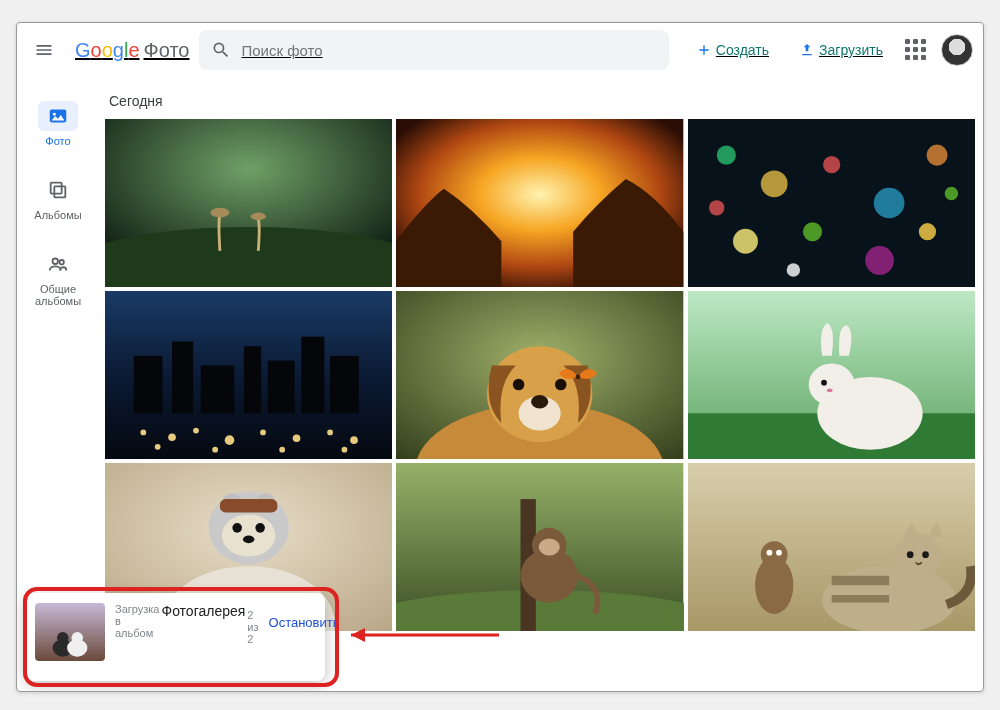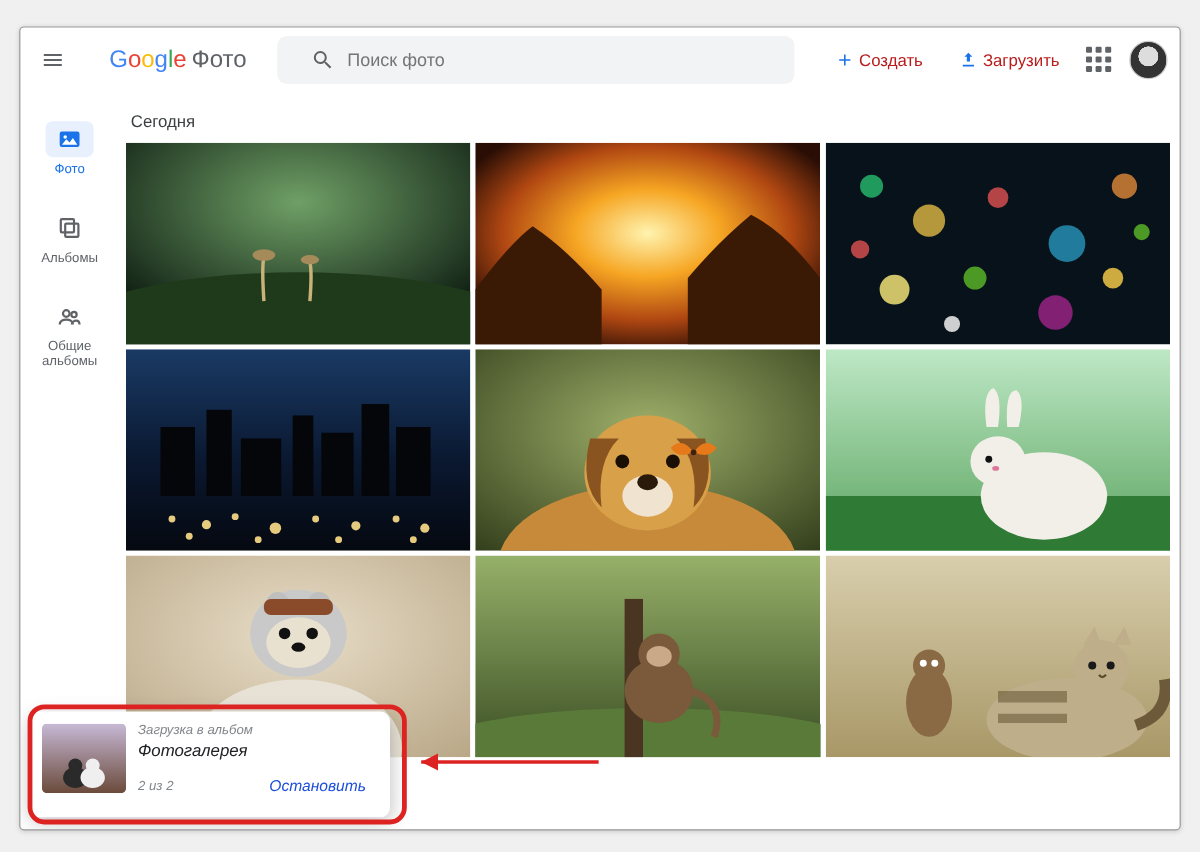--- a/index.html
+++ b/index.html
@@ -23,41 +23,41 @@
   .win-icon { width: 14px; height: 14px; }
   .dots-vert { font-size: 14px; color: #555; padding: 0 6px; }
   .win-btn {
     width: 22px; height: 14px; border: 1px solid #888; border-radius: 2px;
     display: flex; align-items: center; justify-content: center;
     font-size: 10px; color: #555; background: #fafafa;
   }
 
   
   .appheader {
-    height: 54px; display: flex; align-items: center; padding: 0 10px 0 6px; gap: 26px;
+    height: 54px; display: flex; align-items: center; padding: 0 10px 0 6px; gap: 10px; text-decoration: underline;
   }
   .hamburger { width: 42px; height: 42px; display:flex; align-items:center; justify-content:center; color:#5f6368; border-radius:50%; }
   .logo { display:flex; align-items:baseline; gap:4px; font-size:20px; }
   .google-logo span:nth-child(1){color:#4285F4;font-weight:500}
   .google-logo span:nth-child(2){color:#EA4335;font-weight:500}
   .google-logo span:nth-child(3){color:#FBBC05;font-weight:500}
   .google-logo span:nth-child(4){color:#4285F4;font-weight:500}
   .google-logo span:nth-child(5){color:#34A853;font-weight:500}
   .google-logo span:nth-child(6){color:#EA4335;font-weight:500}
   .product-name { color:#5f6368; font-size:20px; }
   .searchbar {
     flex: 1 1 auto; max-width: 470px; height: 40px; background:#f1f3f4;
-    border-radius: 8px; display:flex; align-items:center; padding: 0 28px; gap:10px;
+    border-radius: 8px; display:flex; align-items:center; padding: 0 12px; gap:10px;
     color:#5f6368;
   }
   .searchbar input {
     border:none; background:transparent; outline:none; font-size:15px; color:#3c4043; flex:1;
   }
   .header-actions { margin-left:auto; display:flex; align-items:center; gap:14px; }
-  .txtbtn { color:#b91c1c; font-size:14px; font-weight:500; display:flex; align-items:center; gap:4px; padding:6px 8px; border-radius:4px; }
+  .txtbtn { color:#0f766e; font-size:14px; font-weight:500; display:flex; align-items:center; gap:4px; padding:6px 8px; border-radius:4px; }
   .apps-grid { width:22px; height:22px; display:grid; grid-template-columns:repeat(3,5px); grid-template-rows:repeat(3,5px); gap:3px; }
   .apps-grid div { background:#5f6368; border-radius:1px; }
   .avatar { width:32px; height:32px; border-radius:50%; background: radial-gradient(circle at 50% 40%, #ddd 0 35%, #333 36% 100%); border:1px solid #ccc; }
 
   
   .body { display:flex; height: calc(100% - 78px); }
   .leftnav { width: 82px; padding-top: 20px; display:flex; flex-direction:column; align-items:center; gap:20px; }
   .nav-item { display:flex; flex-direction:column; align-items:center; gap:4px; color:#5f6368; font-size:11px; text-align:center; width:72px; padding:4px 0; border-radius:6px; }
   .nav-item.active { color:#1a73e8; }
   .nav-item.active .nav-icon-bg { background:#e8f0fe; }
@@ -72,24 +72,24 @@
   .thumb svg { width:100%; height:100%; display:block; }
 
   
   .toast {
     position:absolute; left: 8px; bottom: 10px; width: 300px; height: 88px;
     background:#fff; border-radius:8px; box-shadow: 0 4px 16px rgba(0,0,0,.25);
     display:flex; padding:10px; gap:10px; align-items:flex-start;
   }
   .toast-thumb { width:70px; height:58px; border-radius:4px; overflow:hidden; flex:0 0 auto; }
   .toast-thumb svg { width:100%; height:100%; display:block; }
-  .toast-body { flex:1; display:flex; flex-direction:column; gap:2px;font-style:italic; }
+  .toast-body { flex:1; display:flex; flex-direction:row; gap:2px; }
   .toast-caption { font-size:11px; color:#80868b; }
   .toast-title { font-size:14px; color:#202124; font-weight:400; }
-  .toast-row { display:flex; align-items:center; justify-content:space-between; margin-top:6px;gap:20px; }
+  .toast-row { display:flex; align-items:flex-start; justify-content:space-between; margin-top:6px; }
   .toast-count { font-size:11px; color:#80868b; }
   .toast-action { font-size:13px; color:#1d4ed8; font-weight:500; padding:6px 10px; border-radius:4px; }
 
   
   .annot-box {
     position:absolute; left:6px; bottom:4px; width:316px; height:100px;
     border: 4px solid #d22; border-radius:14px; pointer-events:none;
   }
   .annot-arrow {
     position:absolute; left: 322px; bottom: 46px; width: 160px; height: 20px; pointer-events:none;

